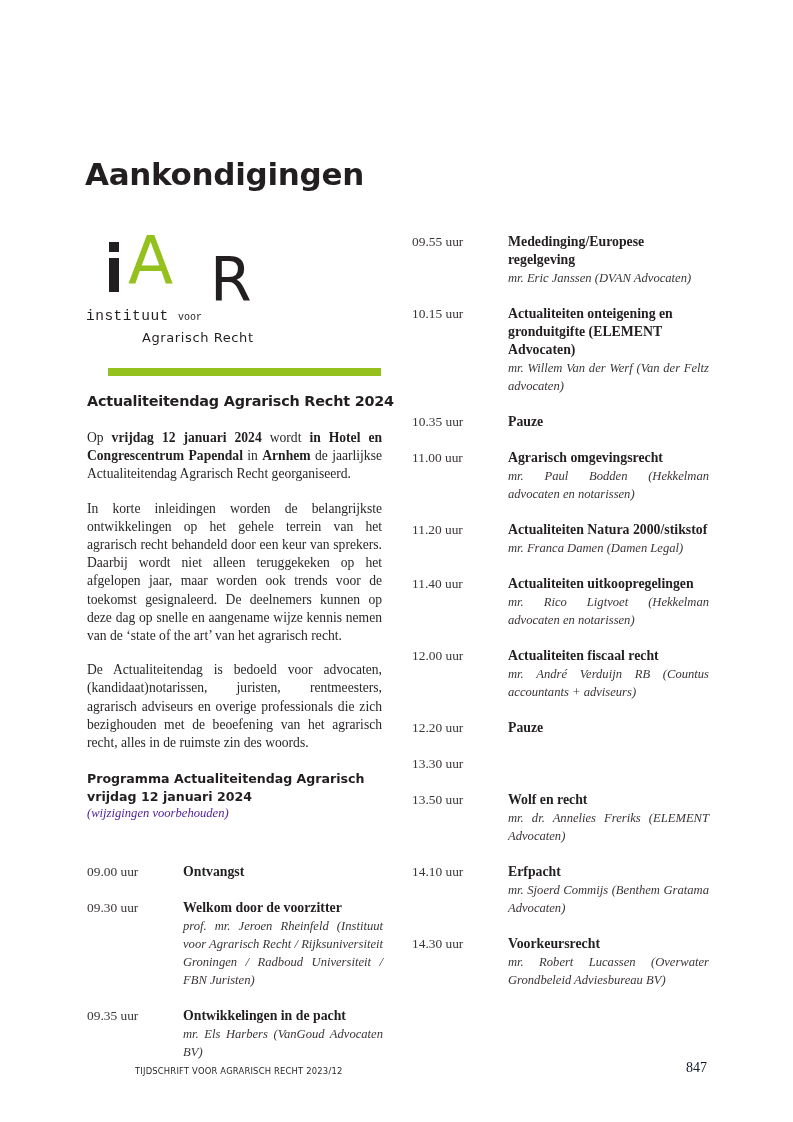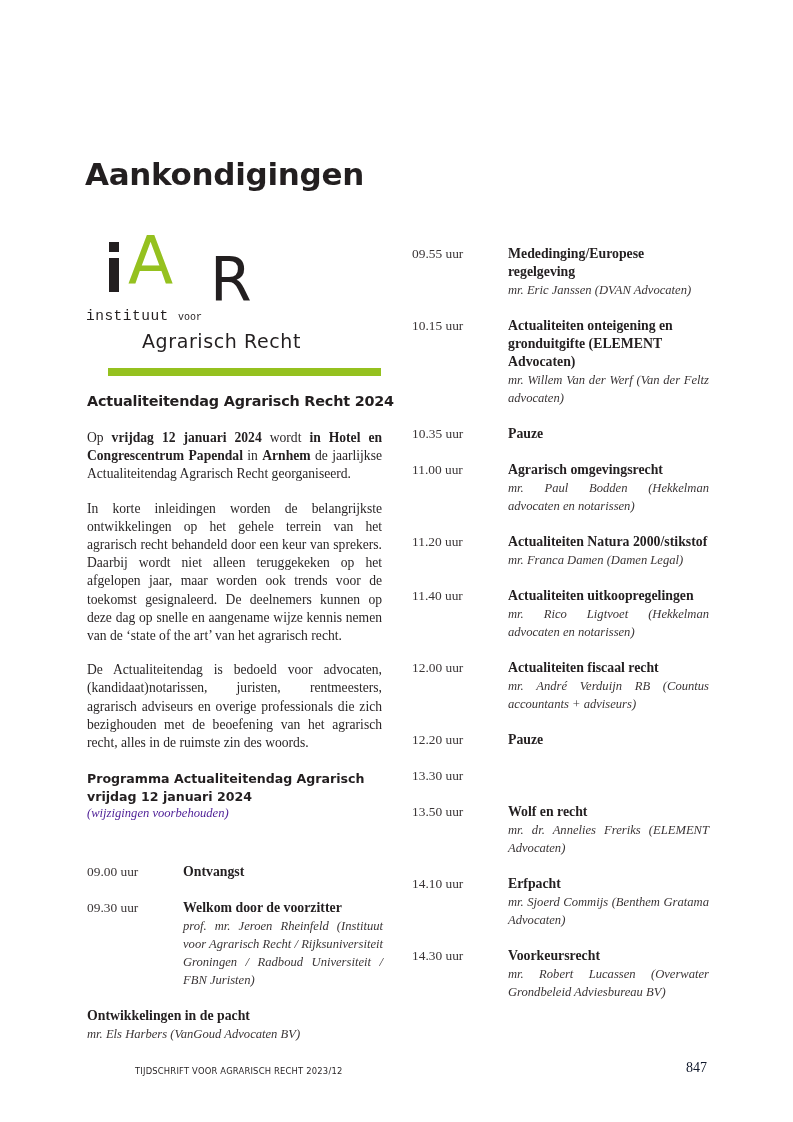--- a/index.html
+++ b/index.html
@@ -18,21 +18,21 @@
   .logo .a-letter {
     position: absolute; left: 42px; top: -10px; font-family: "DejaVu Sans", sans-serif;
     font-size: 66px; color: #95c11f; line-height: 1; font-weight: normal;
   }
   .logo .r-letter {
     position: absolute; left: 124px; top: 12px; font-family: "DejaVu Sans", sans-serif;
     font-size: 60px; color: #231f20; line-height: 1;
   }
   .logo .l-instituut { position: absolute; left: 0; top: 70px; font-family: Liberation Mono, monospace; font-size: 14.5px; letter-spacing: 0.5px; text-align: right; }
   .logo .l-voor { font-size: 10px; letter-spacing: 0; }
-  .logo .l-agr { position: absolute; left: 56px; top: 92px; font-family: "DejaVu Sans", sans-serif; font-size: 19px; letter-spacing: 0.6px; }
+  .logo .l-agr { position: absolute; left: 56px; top: 92px; font-family: "DejaVu Sans", sans-serif; font-size: 13px; letter-spacing: 0.6px; }
 
   .green-bar { position: absolute; left: 108px; top: 368px; width: 273px; height: 8px; background: #95c11f; }
 
   .left-col { position: absolute; left: 87px; top: 393px; width: 295px; }
   .section-title {
     font-family: "DejaVu Sans", "Liberation Sans", sans-serif; font-weight: bold;
     font-size: 14.4px; margin: 0 0 20px 0; letter-spacing: -0.2px; white-space: nowrap;
   }
   .para {
     font-family: "Liberation Serif", serif; font-size: 13.6px; line-height: 18.2px;
@@ -46,21 +46,21 @@
   .prog-note { font-family: "Liberation Serif", serif; font-style: italic; font-size: 12.6px; line-height: 17px; color: #4c1d95; }
 
   .sched-row { display: flex; }
   .sched-time { font-family: "Liberation Serif", serif; font-size: 13.4px; line-height: 18px; color: #3a3536; flex: 0 0 96px; }
   .sched-body { flex: 1; }
   .sched-title { font-family: "Liberation Serif", serif; font-weight: bold; font-size: 13.8px; line-height: 18px; color: #231f20; }
   .sched-speaker { font-family: "Liberation Serif", serif; font-style: italic; font-size: 12.6px; line-height: 18px; color: #3a3536; text-align: justify; }
 
   .left-sched { position: absolute; left: 87px; top: 863px; width: 296px; }
   .left-sched .sched-row { margin-bottom: 18px; }
-  .right-sched { position: absolute; left: 412px; top: 233px; width: 297px; margin-top: 12px; }
+  .right-sched { position: absolute; left: 412px; top: 233px; width: 297px; }
   .right-sched .sched-row { margin-bottom: 18px; }
 
   .footer-left { position: absolute; left: 87px; top: 1066px; font-family: "DejaVu Sans", sans-serif; font-size: 8.4px; letter-spacing: 0.2px; color: #231f20; margin-left: 48px; }
   .footer-page { position: absolute; right: 86px; top: 1060px; font-family: "Liberation Serif", serif; font-size: 14px; color: #0f172a; }
 </style>
 </head>
 <body>
 
 <h1 class="page-title">Aankondigingen</h1>
 
@@ -103,20 +103,21 @@
       </div>
   </div>
   <div class="sched-row">
     <div class="sched-time">09.30 uur</div>
     <div class="sched-body">
       <div class="sched-title">Welkom door de voorzitter</div>
       <div class="sched-speaker">prof. mr. Jeroen Rheinfeld (Instituut voor Agrarisch Recht / Rijksuniversiteit Groningen / Radboud Universiteit / FBN Juristen)</div>
     </div>
   </div>
   <div class="sched-row">
+    <div class="sched-time">09.35 uur</div>
     <div class="sched-body">
       <div class="sched-title">Ontwikkelingen in de pacht</div>
       <div class="sched-speaker">mr. Els Harbers (VanGoud Advocaten BV)</div>
     </div>
   </div>
 </div>
 
 <div class="right-sched">
   <div class="sched-row">
     <div class="sched-time">09.55 uur</div>

